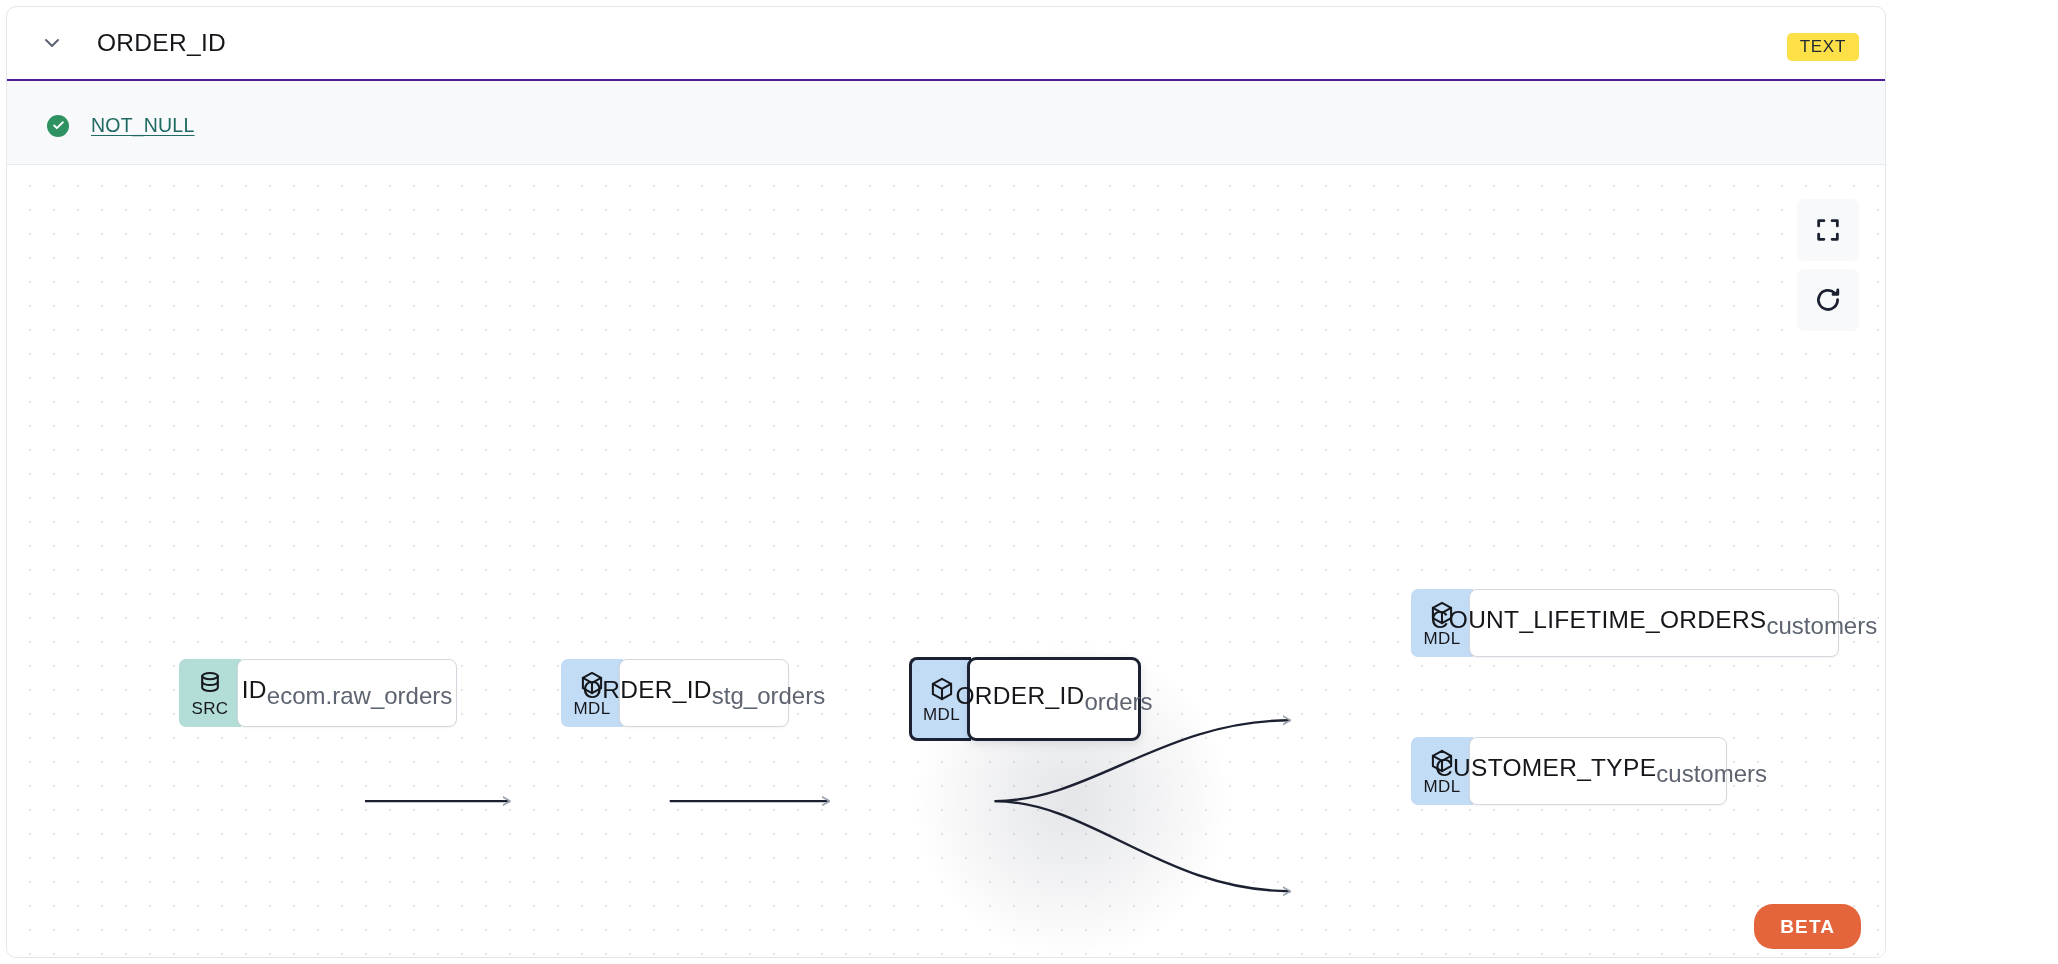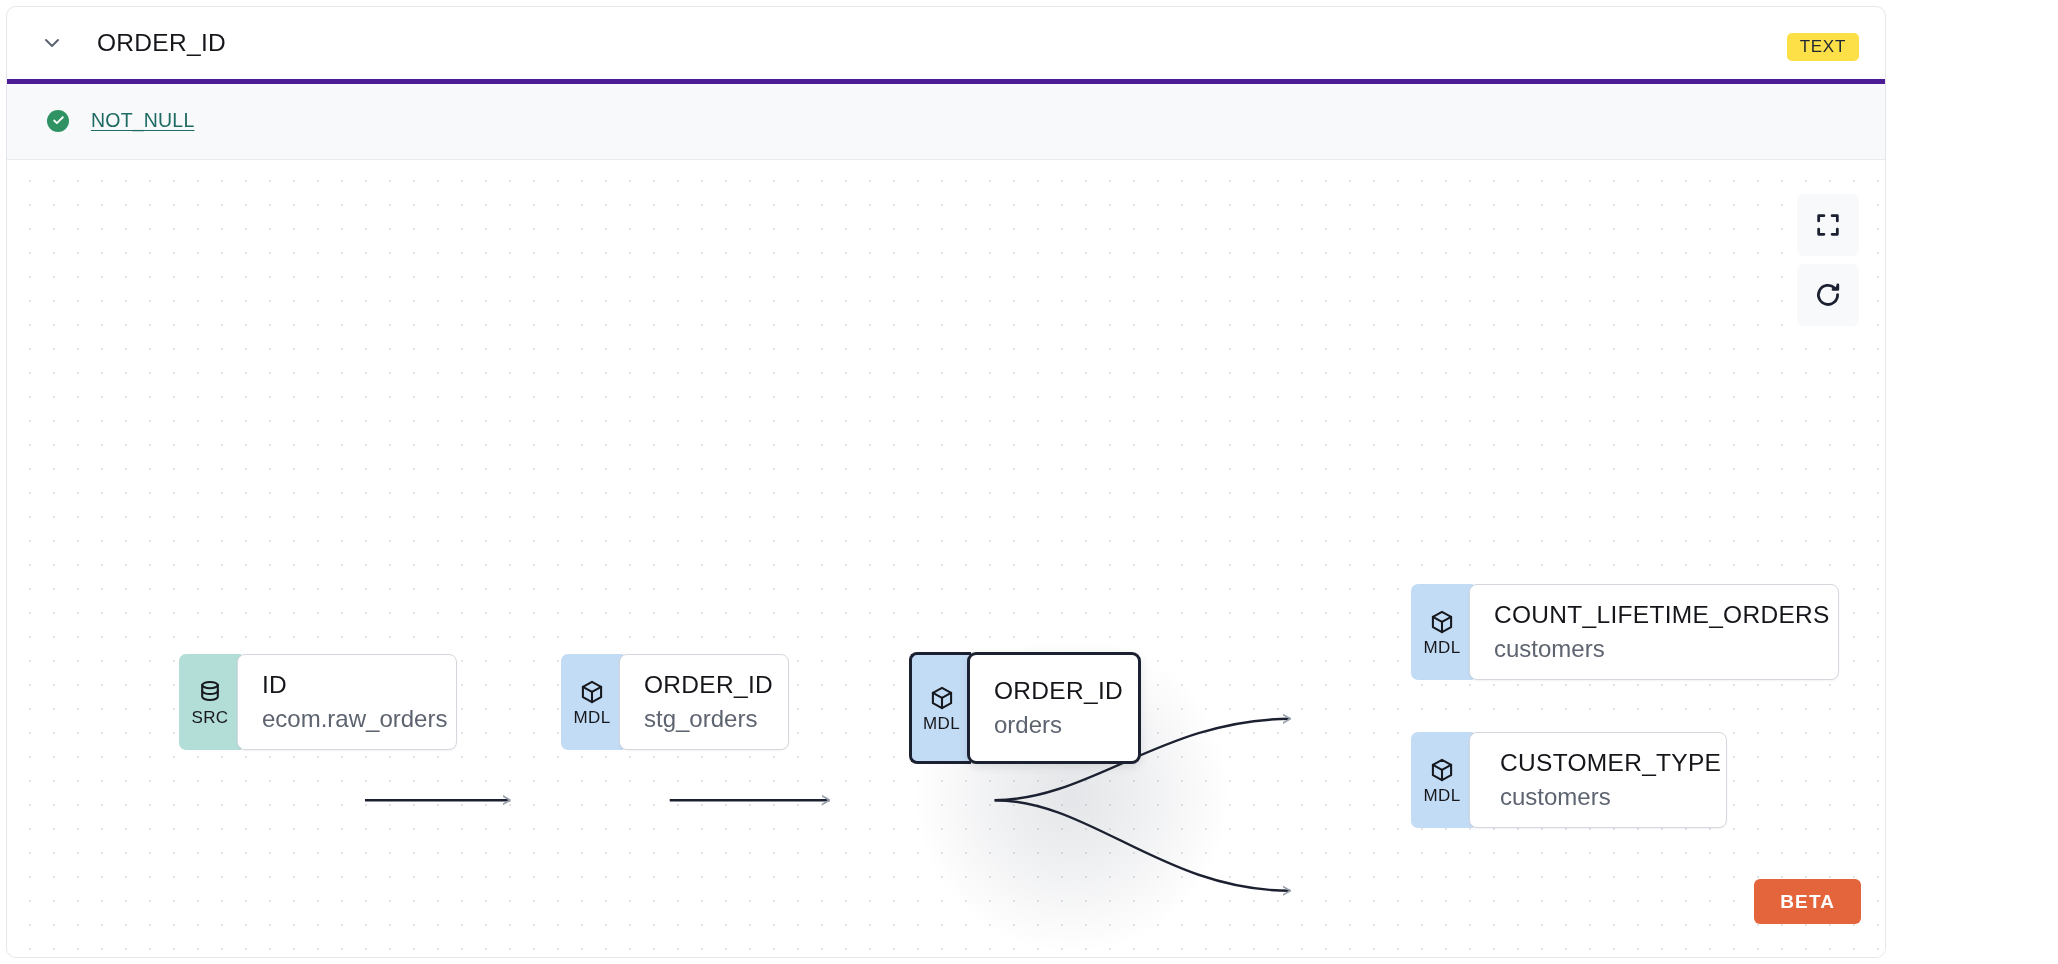--- a/index.html
+++ b/index.html
@@ -73,23 +73,23 @@
     padding: 0 30px 28px 34px;
     font-size: 21.5px;
     color: #5d6470;
     line-height: 1.25;
   }
 
   
   .tests {
     flex: 0 0 auto;
     background: #f7f9fb;
-    border-top: 5px solid #4c1d95;
+    border-top: 2px solid #4c1d95;
     border-bottom: 1px solid #e9ecef;
-    padding: 16px 0 18px 0;
+    padding: 24px 0 18px 0;
   }
   .test-row {
     display: flex;
     align-items: center;
     padding: 9px 0 9px 40px;
   }
   .check-icon {
     width: 22px;
     height: 22px;
     border-radius: 50%;
@@ -172,21 +172,21 @@
   }
   .node-body {
     background: #ffffff;
     border: 1px solid #d4d8de;
     border-radius: 8px;
     margin-left: -4px;
     position: relative;
     z-index: 2;
     padding: 16px 24px 16px 24px;
     display: flex;
-    flex-direction: column;
+    flex-direction: row;
     justify-content: center;
     box-shadow: 0 1px 2px rgba(16,24,40,0.05);
   }
   .node-name {
     font-size: 24.5px;
     color: #14161a;
     letter-spacing: 0.3px;
     white-space: nowrap;
     line-height: 1.15;
   }
@@ -229,28 +229,28 @@
     align-items: center;
     justify-content: center;
     cursor: pointer;
   }
   .ctrl-btn svg { display: block; }
 
   
   .beta-badge {
     position: absolute;
     right: 24px;
-    bottom: 33px;
+    bottom: 8px;
     background: #e4643c;
     color: #ffffff;
     font-size: 19px;
     font-weight: bold;
     letter-spacing: 1.1px;
     padding: 13px 26px;
-    border-radius: 6px;
+    border-radius: 19px;
     cursor: pointer;
     line-height: 1;
     text-align: center;
   }
 </style>
 </head>
 <body>
 
 <div class="panel">
 

